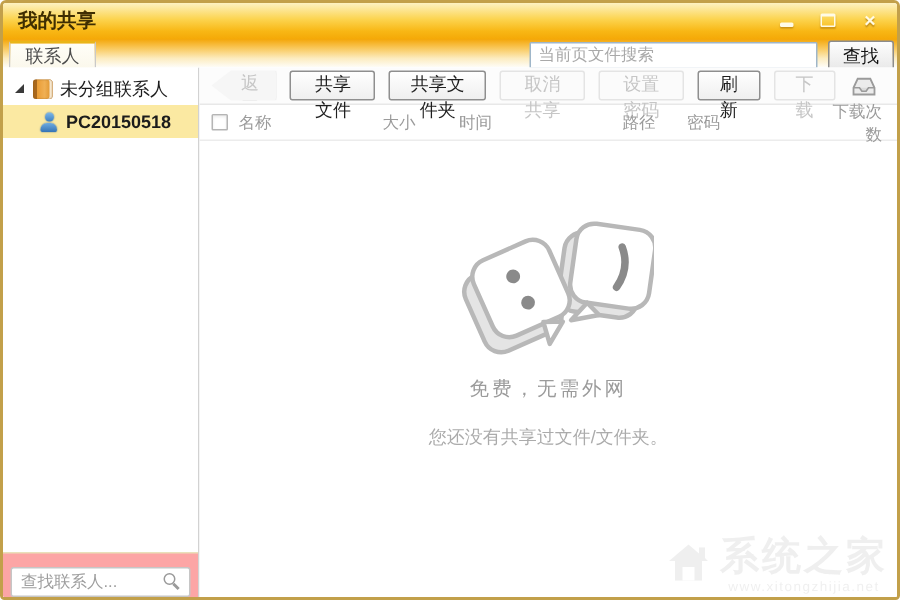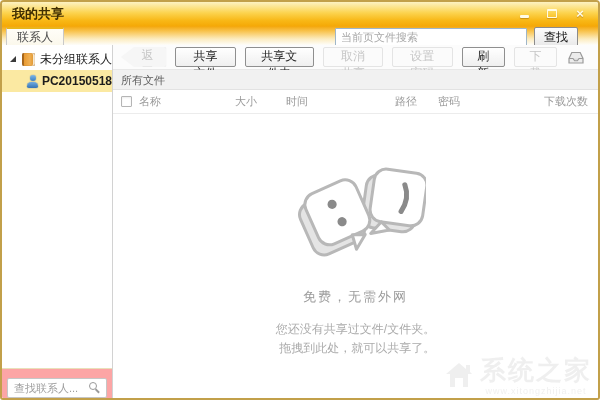--- a/index.html
+++ b/index.html
@@ -27,33 +27,33 @@
     background:linear-gradient(180deg,#f4a608 0%,#f9c85b 32%,#fcecc0 68%,#fefdf9 100%);
     display:flex; align-items:flex-end;
   }
   .tab {
     margin-left:4px; height:18px; padding:0 10px;
     display:flex; align-items:center; font-size:12px; color:#4c4c4c;
     background:linear-gradient(#fffef8,#fbf8ec);
     border:1px solid #c9c9c9; border-bottom:none; border-top:2px solid #e9b51a;
     border-radius:2px 2px 0 0; cursor:pointer;
   }
-  .topsearch { position:absolute; right:20px; top:1px; display:flex; align-items:center; gap:7px; }
+  .topsearch { position:absolute; right:2px; top:1px; display:flex; align-items:center; gap:7px; }
   .topsearch input {
     width:192px; height:18px; border:1px solid #9fb6c9; border-radius:1px;
     font-size:11px; padding:0 5px; color:#444; background:#fff; outline:none;
   }
   .topsearch input::placeholder { color:#a9a9a9; }
   .findbtn {
     height:20px; padding:0 9px; font-size:12px; color:#111; cursor:pointer;
     background:linear-gradient(#fdfdfd,#e9e9e9); border:1px solid #8c8c8c; border-radius:2px;
   }
   
   .body { display:flex; height:353px; }
-  .sidebar { width:111px; border-right:1px solid #d2d2d2; display:flex; flex-direction:column; background:#fff; }
+  .sidebar { width:131px; border-right:1px solid #d2d2d2; display:flex; flex-direction:column; background:#fff; }
   .tree { flex:1; padding-top:3px; }
   .grouprow, .contactrow { height:22px; display:flex; align-items:center; font-size:12px; color:#1c1c1c; cursor:pointer; }
   .grouprow { padding-left:8px; gap:5px; }
   .contactrow { padding-left:24px; gap:5px; }
   .contactrow.selected { background:#fbe9a2; font-weight:bold;text-align:center; }
   .expander { width:0; height:0; border-bottom:6px solid #3a3a3a; border-left:6px solid transparent; margin-right:1px; }
   .bookicon {
     width:13px; height:13px; border-radius:2px;
     background:linear-gradient(90deg,#a8681d 0%,#a8681d 18%,#e99b33 18%,#f0b054 60%,#d98c23 100%);
     box-shadow:inset 0 0 1px #8a5512, inset -2px 0 0 #f7e9d2;
@@ -99,21 +99,21 @@
   }
   .theader { height:24px; display:flex; align-items:center; padding-left:8px; border-bottom:1px solid #ececec; }
   .cb { width:11px; height:11px; border:1px solid #b5b5b5; border-radius:1px; background:#fff; margin-right:7px; cursor:pointer; box-shadow:inset 0 1px 2px rgba(0,0,0,.08); }
   .col { font-size:11px; color:#9b9b9b; }
   .col-name{width:96px} .col-size{width:51px} .col-time{width:109px}
   .col-path{width:43px} .col-pass{width:88px}
   .col-count{flex:1; text-align:right; padding-right:10px}
   
   .empty { flex:1; display:flex; flex-direction:column; align-items:center; }
   .empty svg { margin-top:50px; }
-  .tagline { margin-top:24px; font-size:13px; color:#9b9b9b; letter-spacing:2px; }
+  .tagline { margin-top:6px; font-size:13px; color:#9b9b9b; letter-spacing:2px; }
   .hint { margin-top:14px; font-size:12px; color:#ababab; line-height:1.55; text-align:right; }
   
   .watermark { position:absolute; right:6px; bottom:2px; display:flex; align-items:center; gap:4px; opacity:.09; }
   .wm-text { display:flex; flex-direction:column; align-items:center; }
   .wm-title { font-size:26px; font-weight:bold; color:#555; letter-spacing:2px; }
   .wm-url { font-size:9px; color:#555; letter-spacing:1px; margin-top:-2px; }
 </style>
 </head>
 <body>
 
@@ -173,21 +173,20 @@
         <button class="tbtn">刷新</button>
         <button class="tbtn disabled">下载</button>
         <span class="trayicon">
           <svg width="20" height="15" viewBox="0 0 20 15">
             <path d="M3 8.5 L5.8 2.5 H14.2 L17 8.5 V13 H3 Z" fill="#ececec" stroke="#9b9b9b" stroke-width="1.2"></path>
             <path d="M3 8.5 H7 L8.6 10.8 H11.4 L13 8.5 H17" fill="#dcdcdc" stroke="#9b9b9b" stroke-width="1.1"></path>
           </svg>
         </span>
       </div>
 
-      <div class="allfiles">所有文件</div>
 
       <div class="theader">
         <span class="cb"></span>
         <span class="col col-name">名称</span>
         <span class="col col-size">大小</span>
         <span class="col col-time">时间</span>
         <span class="col col-path">路径</span>
         <span class="col col-pass">密码</span>
         <span class="col col-count">下载次数</span>
       </div>
@@ -204,21 +203,20 @@
             <rect x="17" y="31" width="55" height="55" rx="12" fill="#e4e4e4" stroke="#b8b8b8" stroke-width="3"></rect>
             <rect x="26" y="24" width="55" height="55" rx="12" fill="#ffffff" stroke="#b8b8b8" stroke-width="3"></rect>
             <path d="M58 78 l-2 15 l14 -10 z" fill="#ffffff" stroke="#b8b8b8" stroke-width="3" stroke-linejoin="round"></path>
             <circle cx="52" cy="42" r="4.6" fill="#8a8a8a"></circle>
             <circle cx="54" cy="62" r="4.6" fill="#8a8a8a"></circle>
           </g>
         </svg>
         <div class="tagline">免费，无需外网</div>
         <div class="hint">
           <div>您还没有共享过文件/文件夹。</div>
-          <div>拖拽到此处，就可以共享了。</div>
         </div>
       </div>
 
       <div class="watermark">
         <svg width="34" height="30" viewBox="0 0 34 30">
           <path d="M4 14 L17 3 L24 9 V5 H28 V12 L30 14 H26 V27 H8 V14 Z" fill="#555"></path>
           <rect x="13" y="18" width="8" height="9" fill="#fff"></rect>
         </svg>
         <div class="wm-text">
           <div class="wm-title">系统之家</div>

